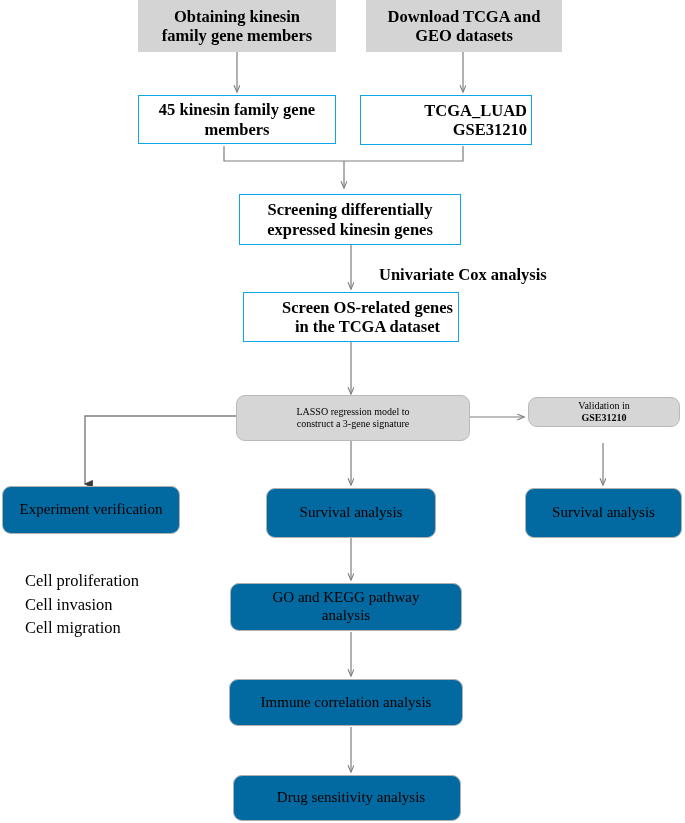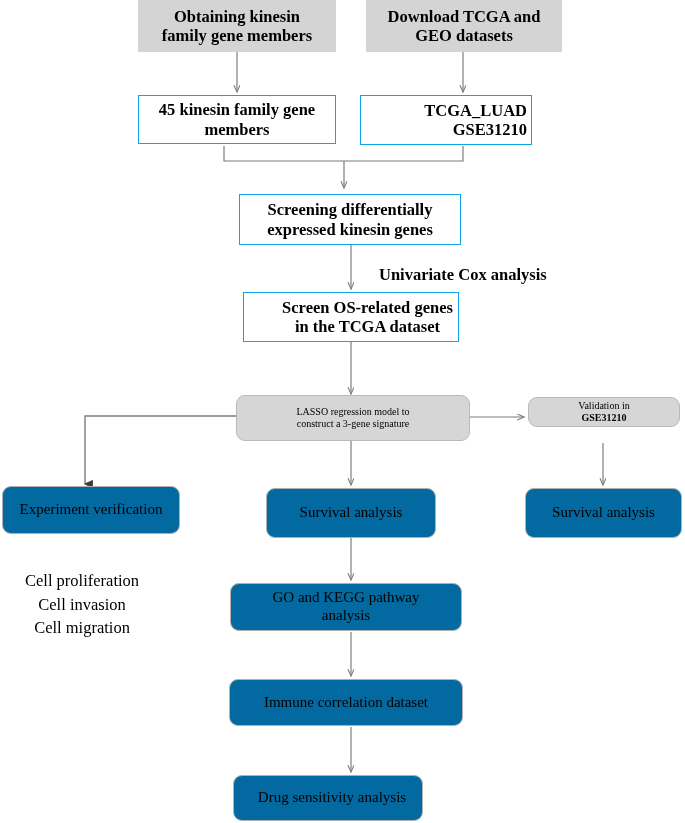--- a/index.html
+++ b/index.html
@@ -62,21 +62,20 @@
   }
   .bold { font-weight: bold; }
   .label-free {
     position: absolute;
     white-space: nowrap;
   }
   .list-free {
     position: absolute;
     line-height: 1.42;
     white-space: pre-line;
-    text-align: center;
   }
   .fs16 { font-size: 16.5px; }
   .fs15 { font-size: 10px; }
   .fs145 { font-size: 15px; }
 </style>
 </head>
 <body>
 
 <div id="canvas">
 
@@ -179,20 +178,20 @@
   <div class="node fill-white-round fs145" style="left:525px; top:488px; width:157px; height:50px;">
     <span class="txt">Survival analysis</span>
   </div>
 
   <div class="node fill-white-round fs145" style="left:230px; top:583px; width:232px; height:48px;">
     <span class="txt" style="white-space:pre-line;text-align:center;">GO and KEGG pathway
 analysis</span>
   </div>
 
   <div class="node fill-white-round fs145" style="left:229px; top:679px; width:234px; height:47px;">
-    <span class="txt">Immune correlation dataset</span>
+    <span class="txt">Immune correlation analysis</span>
   </div>
 
-  <div class="node fill-white-round fs145" style="left:233px; top:775px; width:190px; height:46px;padding-left:8px;">
+  <div class="node fill-white-round fs145" style="left:233px; top:775px; width:228px; height:46px;padding-left:8px;">
     <span class="txt">Drug sensitivity analysis</span>
   </div>
 
 </div>
 
 </body></html>

